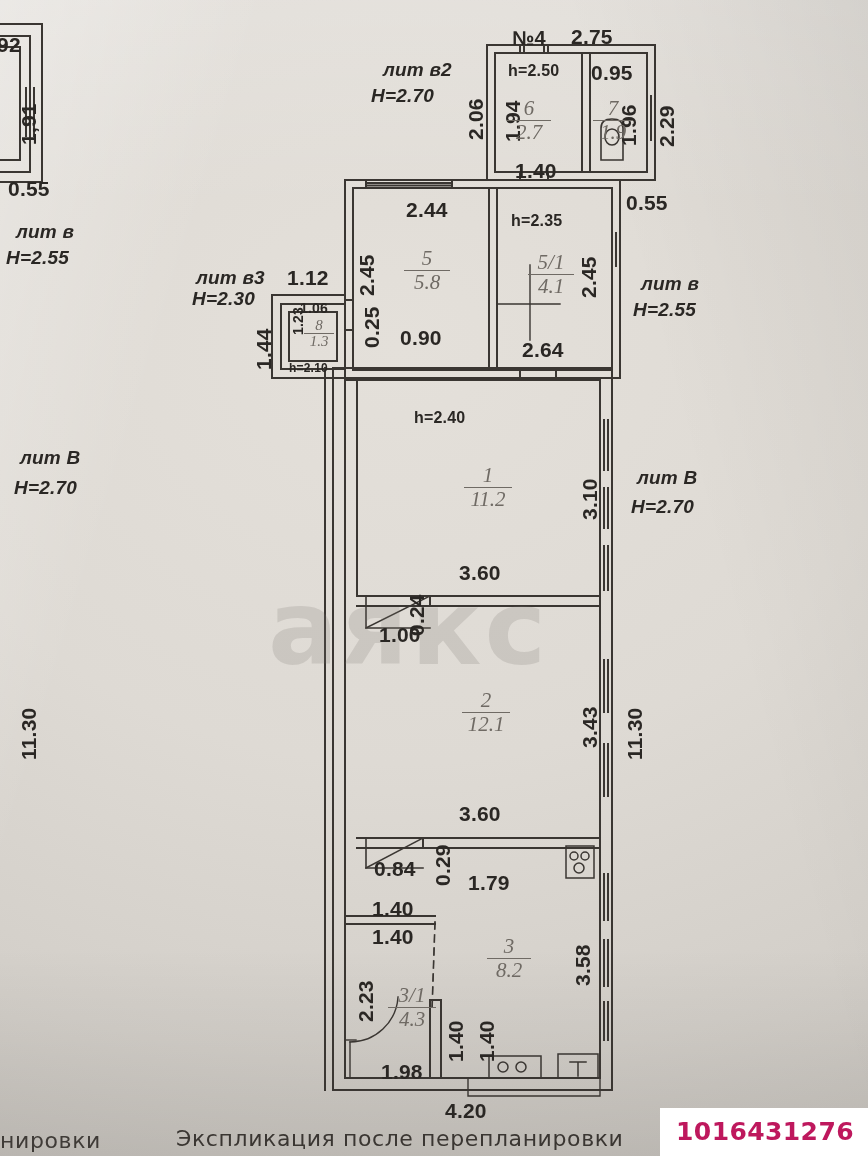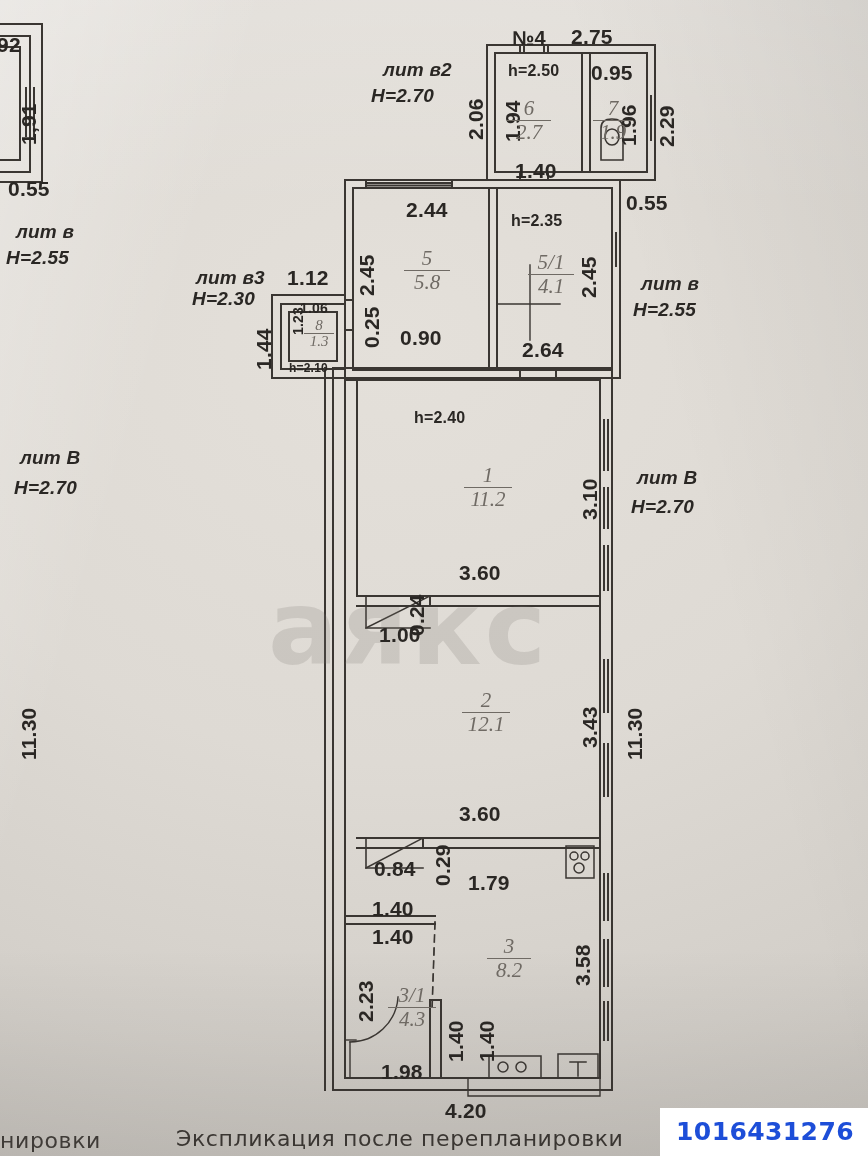--- a/index.html
+++ b/index.html
@@ -74,21 +74,21 @@
   .cap.clip{color:#3f3b37;}
 
   
   #badge{
     position:absolute;right:0;bottom:0;
     background:#ffffff;
     padding:9px 14px 10px 16px;
     box-sizing:border-box;
   }
   #badge span{
-    color:#1d4ed8;font-weight:700;font-size:25px;letter-spacing:.4px;
+    color:#be185d;font-weight:700;font-size:25px;letter-spacing:.4px;
     font-family:"DejaVu Sans","Liberation Sans",sans-serif;
   }
 </style>
 </head>
 <body>
 
 <div id="paper"></div>
 
 <div id="plan">
 

